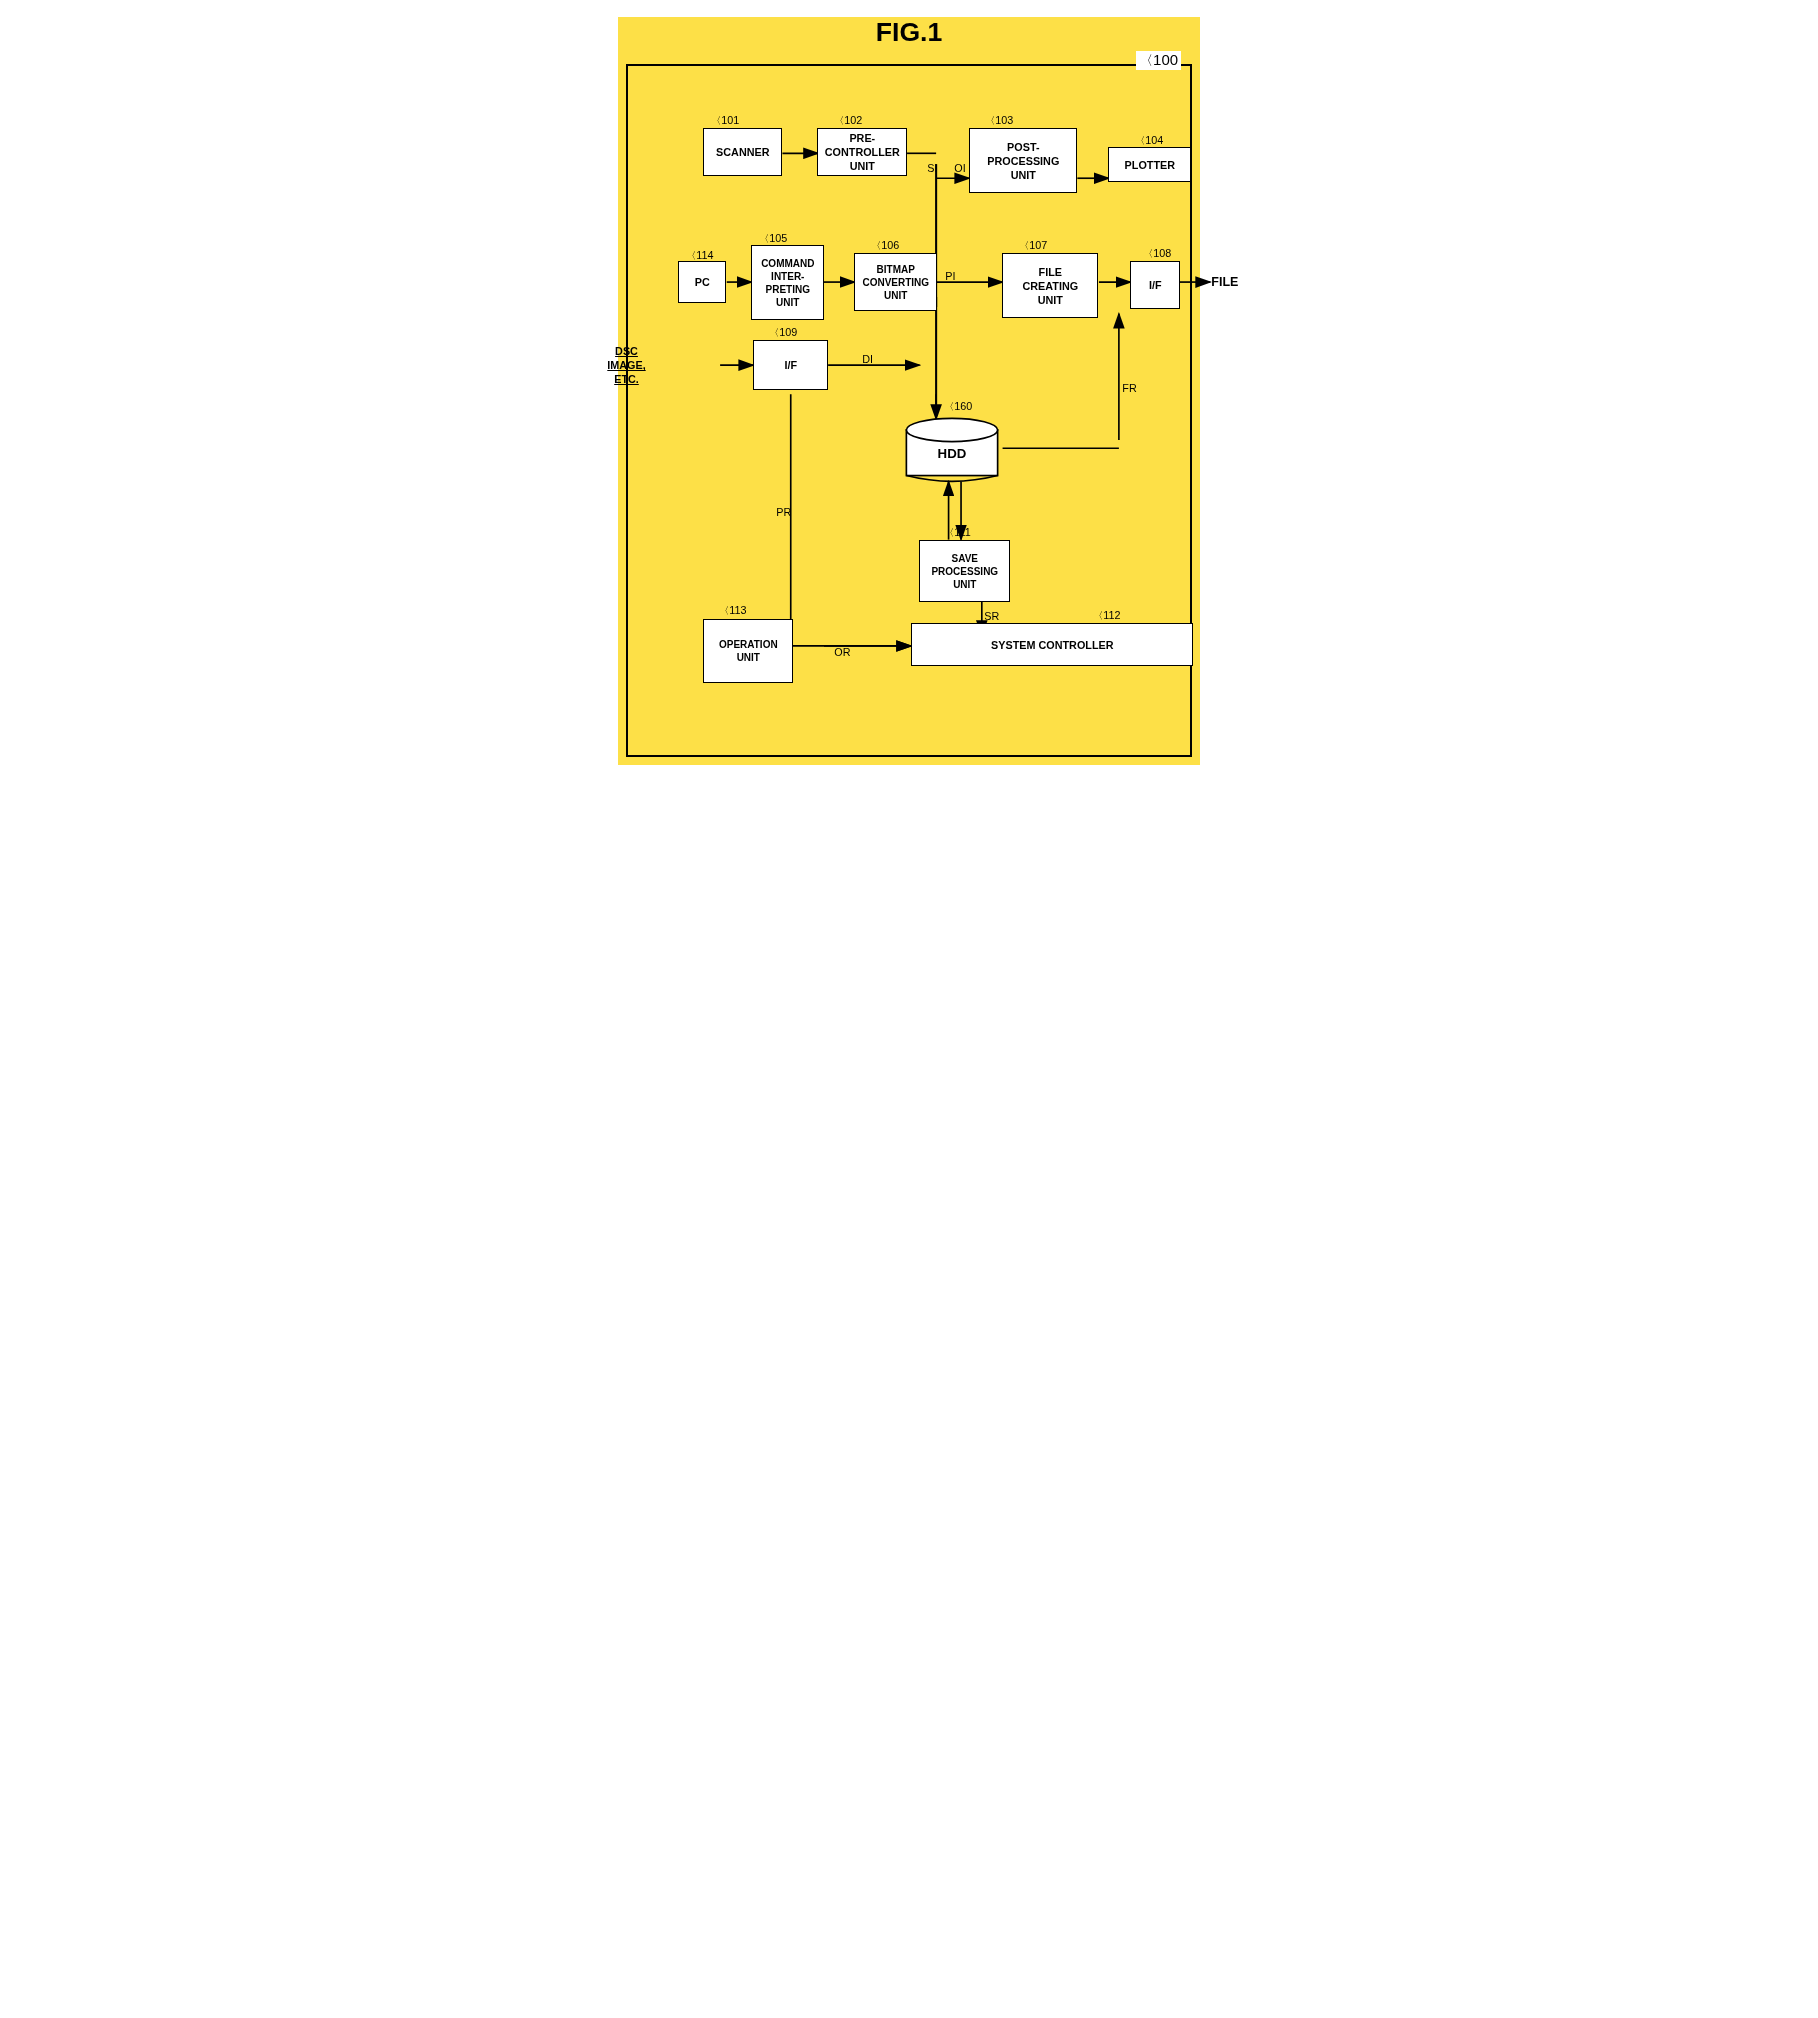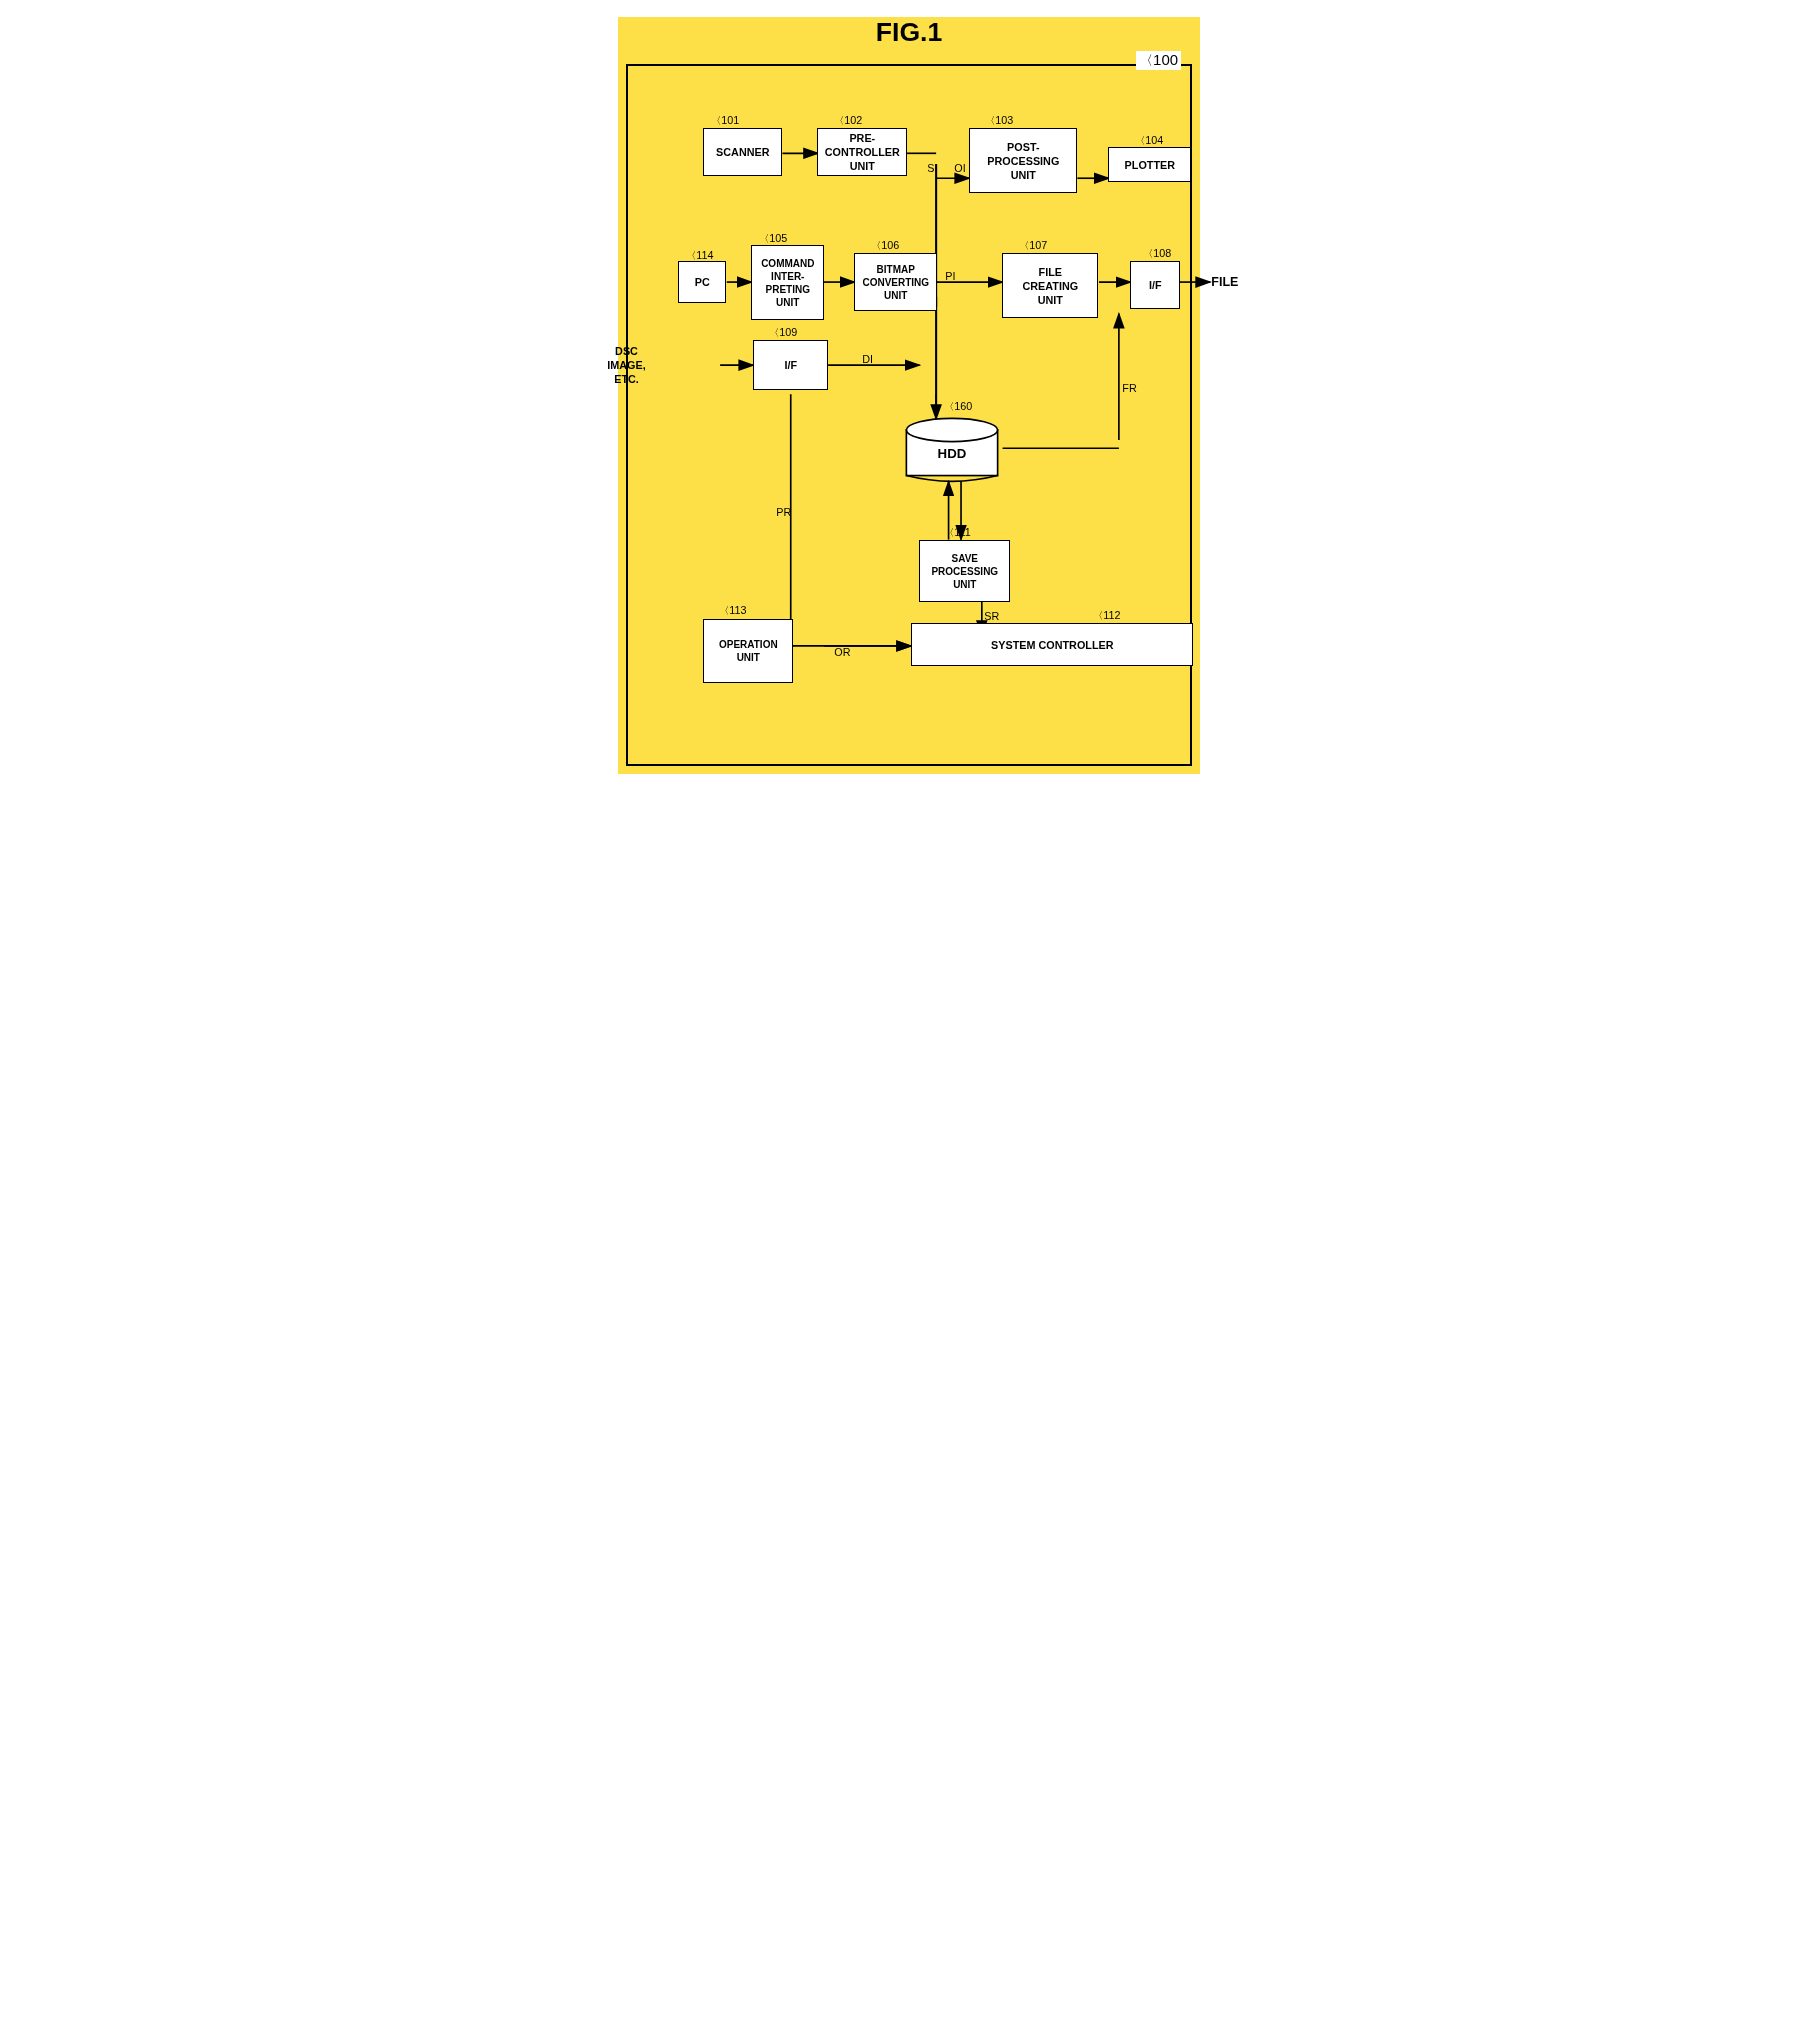--- a/index.html
+++ b/index.html
@@ -19,21 +19,21 @@
     .fig-title {
       text-align: center;
       font-size: 26.6px;
       font-weight: bold;
       margin-bottom: 16.6px;
       font-family: Arial, sans-serif;
     }
     .outer-box {
       border: 2.5px solid #000;
       position: relative;
-      padding: 25px 25px 25px 25px;
+      padding: 25px 25px 16px 25px;
       margin: 8.3px;
     }
     .outer-label {
       position: absolute;
       top: -15px;
       right: 8.3px;
       font-size: 15px;
       background: #fff;
       padding: 0 3.3px;
     }
@@ -300,21 +300,21 @@
       </div>
       <div class="arrow-label" style="left:181px; top:555px;">
         <span>OR</span>
       </div>
 
       <div class="arrow-label" style="left:558px; top:184px; font-weight:bold; font-size:12.5px;">
         <span>FILE</span>
       </div>
 
       <div style="position:absolute; left:-46px; top:253px; font-size:10.8px; font-weight:bold; line-height:1.3; text-align:center;">
-        <span style="white-space:pre-line;">DSC
+        <span style="white-space:pre-line;text-decoration:underline;">DSC
 IMAGE,
 ETC.</span>
       </div>
 
     </div>
   </div>
 </div>
 
 
 </body></html>

